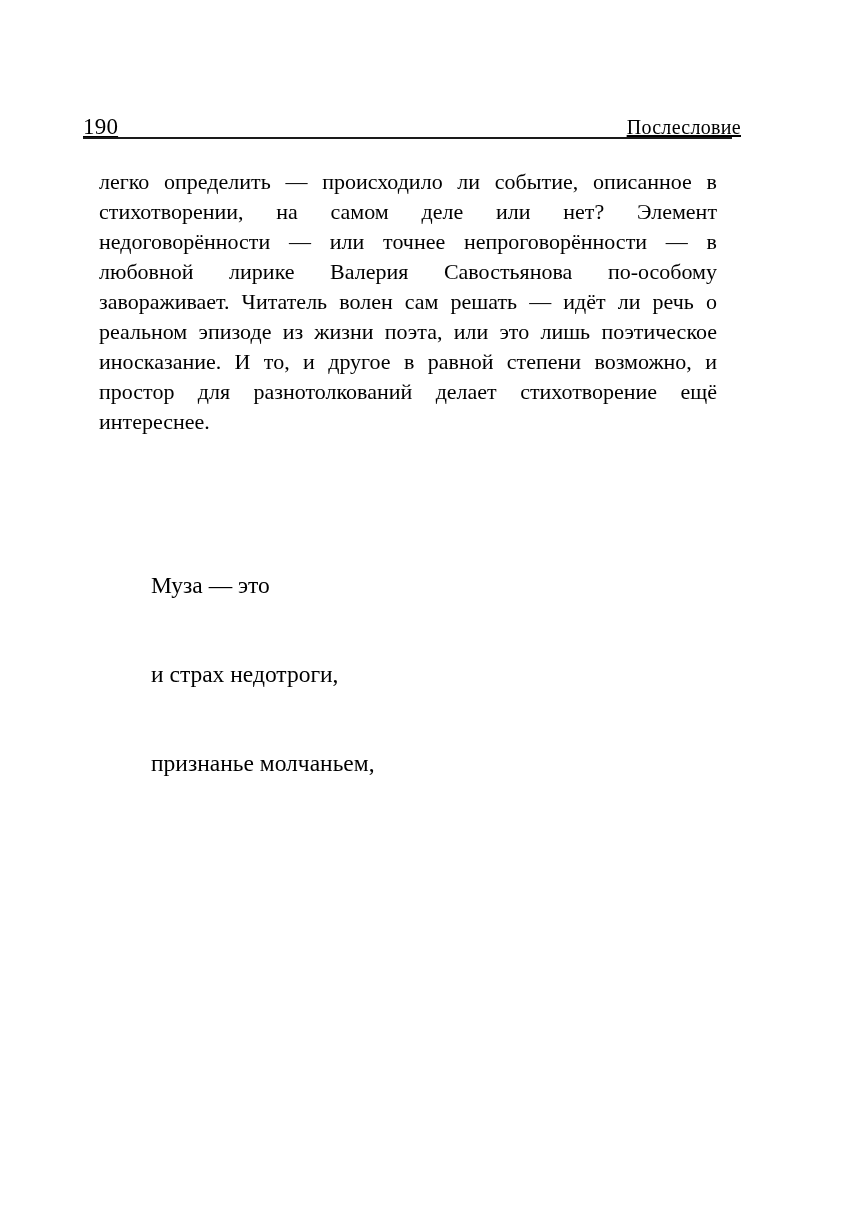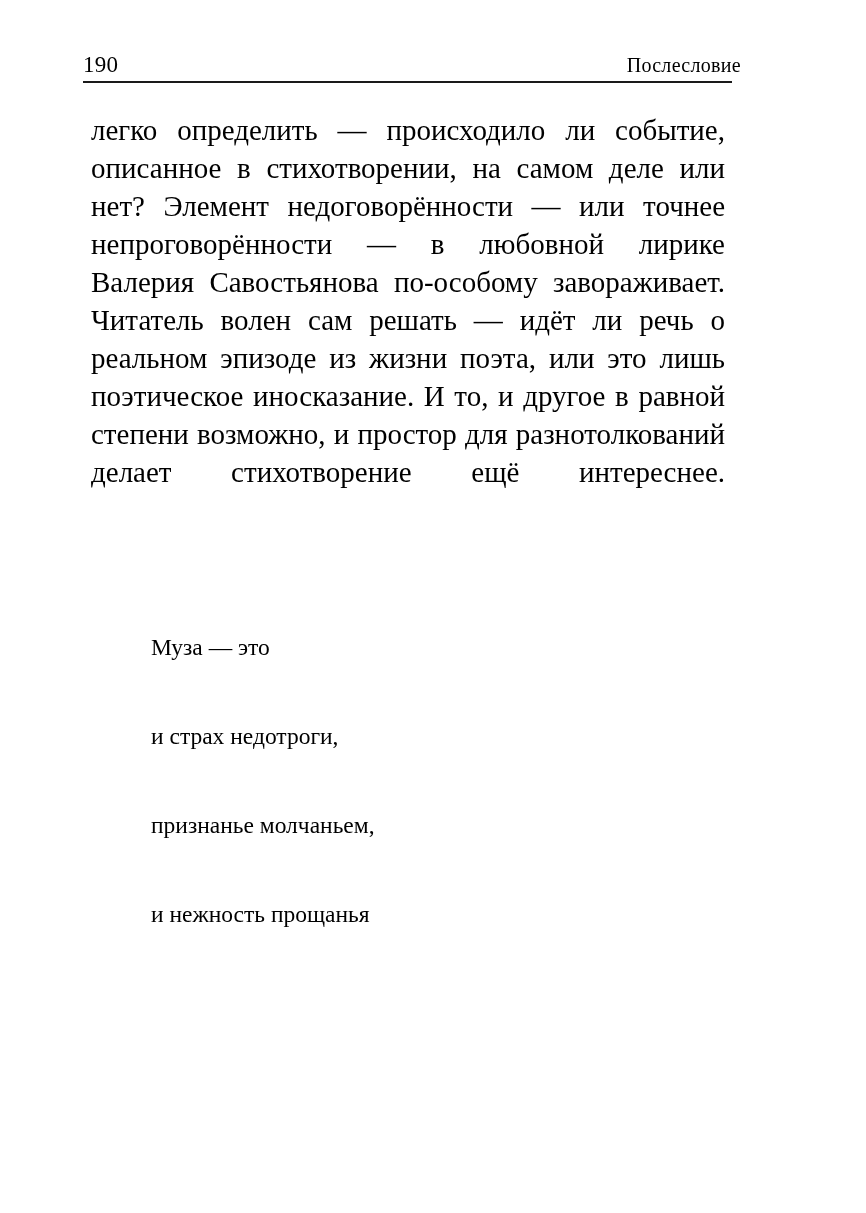--- a/index.html
+++ b/index.html
@@ -23,24 +23,25 @@
     position: absolute;
     left: 83px;
     top: 0;
     width: 650px;
   }
 
   
   .running-head {
     position: relative;
     height: 40px;
-    margin-top: 45px;
+    margin-top: 101px;
     display: flex;
-    align-items: center;
+    align-items: flex-end;
     justify-content: space-between;
+    text-decoration: underline;
   }
 
   .folio {
     font-size: 23px;
     line-height: 28px;
     letter-spacing: 0.2px;
   }
 
   .head-title {
     font-size: 20px;
@@ -57,23 +58,23 @@
     height: 0;
     border-top: 2px solid #1a1a1a;
   }
 
   
   .body-block {
     margin-top: 26px;
   }
 
   p.para {
-    margin: 8px;
-    font-size: 29px;
-    line-height: 38px;
+    margin: 16px;
+    font-size: 22px;
+    line-height: 30px;
     text-align: justify;
     text-justify: inter-word;
     text-indent: 0;
     word-spacing: 0.2px;
   }
 
   
   p.para::after {
     content: "";
     display: inline-block;
@@ -112,20 +113,19 @@
     </div>
 
     <div class="body-block">
 
       <p class="para">легко определить — происходило ли событие, описанное в стихотворении, на самом деле или нет? Элемент недоговорённости — или точнее непроговорённости — в любовной лирике Валерия Савостьянова по-особому завораживает. Читатель волен сам решать — идёт ли речь о реальном эпизоде из жизни поэта, или это лишь поэтическое иносказание. И то, и другое в равной степени возможно, и простор для разнотолкований делает стихотворение ещё интереснее.</p>
 
       <div class="verse verse-1">
         <span class="verse-line">Муза — это</span>
         <span class="verse-line">и страх недотроги,</span>
         <span class="verse-line">признанье молчаньем,</span>
-        <span class="verse-line">и нежность прощанья</span>
       </div>
 
       <div class="gap-after-verse-1"></div>
 
     </div>
   </div>
 </div>
 
 </body></html>

